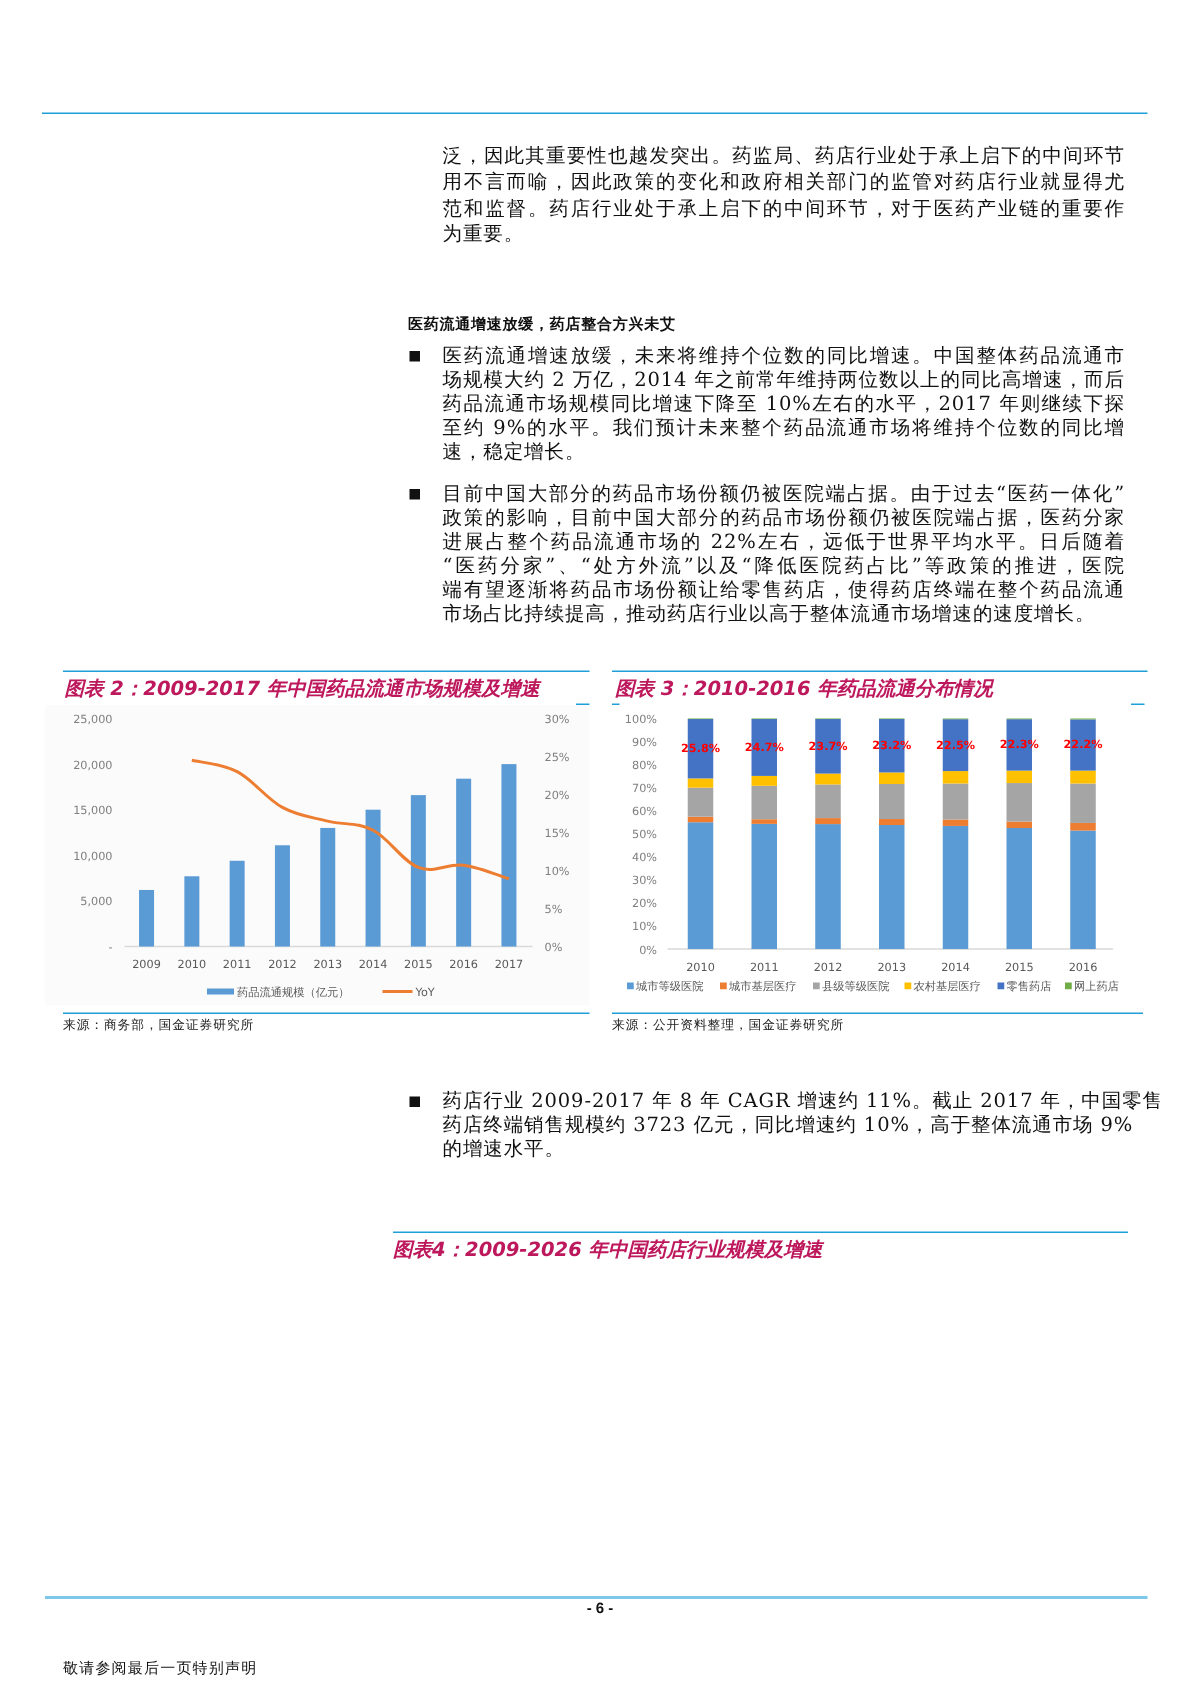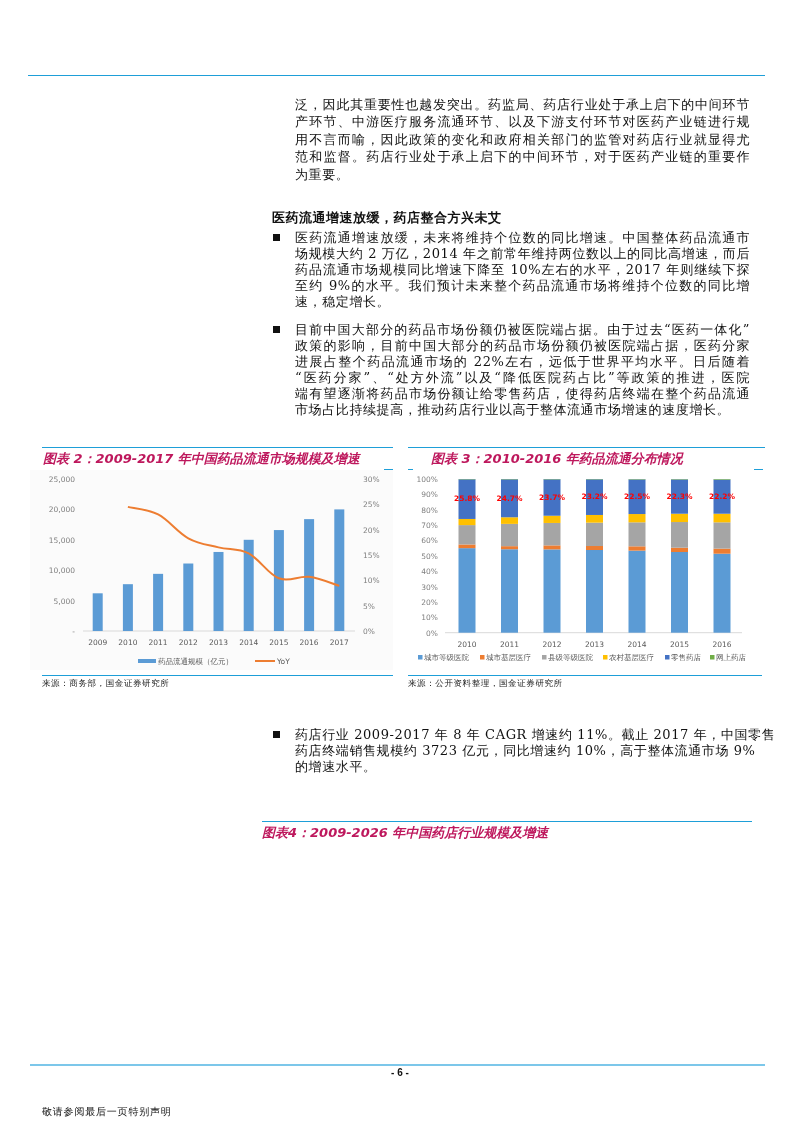--- a/index.html
+++ b/index.html
@@ -9,21 +9,21 @@
   .top-rule { left: 28px; top: 75px; width: 737px; border-top: 1.5px solid #1E9FD8; }
   .foot-rule { left: 30px; top: 1064px; width: 735px; border-top: 2px solid #7CC7EA; }
 
   .para { position: absolute; left: 295px; width: 455px; font-size: 13px; letter-spacing: 0.6px; }
   .para .ln { display: block; white-space: nowrap; text-align: justify; text-align-last: justify; }
   .para .ln.last { text-align-last: left; }
   .intro .ln { height: 17.4px; line-height: 17.4px; }
   .bul .ln { height: 16.1px; line-height: 16.1px; }
   .bullet-mark { position: absolute; left: 273px; width: 7px; height: 7px; background: #111; }
 
-  .section-heading { position: absolute; left: 272px; top: 209px; font-size: 13px; font-weight: bold;
+  .section-heading { position: absolute; left: 272px; top: 209px; font-size: 10px; font-weight: bold;
                      font-family: Liberation Sans, sans-serif; letter-spacing: 0.5px; white-space: nowrap; }
 
   .fig-title { position: absolute; font-size: 13px; font-weight: bold; font-style: italic;
                font-family: "DejaVu Sans", "Liberation Sans", sans-serif; white-space: nowrap; color: #be185d; }
   .fig-rule { position: absolute; border-top: 1.5px solid #1E9FD8; height: 0; }
   .fig-tick { position: absolute; border-top: 1.5px solid #1E9FD8; height: 0; }
   .fig-source { position: absolute; font-size: 8.5px; white-space: nowrap; color: #222; letter-spacing: 0.6px; }
 
   .chart-svg { position: absolute; }
   .chart-svg text { font-family: "DejaVu Sans", "Liberation Sans", sans-serif; }
@@ -32,21 +32,20 @@
               font-size: 10px; font-weight: bold; font-family: "Liberation Sans", sans-serif; }
   .disclaimer { position: absolute; left: 42px; top: 1081px; font-size: 10px; letter-spacing: 0.8px; white-space: nowrap; margin-top: 24px; }
 </style>
 </head>
 <body>
 
 <div class="rule top-rule"></div>
 
 <div class="para intro" style="top:96px;">
     <span class="ln">泛，因此其重要性也越发突出。药监局、药店行业处于承上启下的中间环节</span>
-    <span class="ln">产环节、中游医疗服务流通环节、以及下游支付环节对医药产业链进行规</span>
     <span class="ln">用不言而喻，因此政策的变化和政府相关部门的监管对药店行业就显得尤</span>
     <span class="ln">范和监督。药店行业处于承上启下的中间环节，对于医药产业链的重要作</span>
     <span class="ln last">为重要。</span>
   </div>
 
 <div class="section-heading">医药流通增速放缓，药店整合方兴未艾</div>
 
 <div class="bullet-mark" style="top:234px;"></div>
 <div class="para bul" style="top:230px;">
     <span class="ln">医药流通增速放缓，未来将维持个位数的同比增速。中国整体药品流通市</span>
@@ -106,21 +105,21 @@
     <path d="M97.9,36.866666666666674 C103.336,38.23466666666667 117.228,38.81226666666666 128.1,44.466666666666654 C138.97199999999998,50.12106666666665 147.428,62.352000000000004 158.3,68.28 C169.17200000000003,74.208 177.62800000000001,74.66399999999999 188.5,77.39999999999999 C199.37199999999999,80.136 207.828,77.9168 218.7,83.48 C229.57199999999997,89.04320000000001 238.02799999999996,104.11146666666667 248.89999999999998,108.30666666666667 C259.772,112.50186666666667 268.228,105.41866666666667 279.1,106.78666666666666 C289.97200000000004,108.15466666666666 303.86400000000003,114.26506666666667 309.3,115.90666666666667" fill="none" stroke="#ED7D31" stroke-width="2"></path>
     <rect x="108" y="189" width="18" height="4" fill="#5B9BD5"></rect>
     <text x="128" y="194" font-size="7.5" fill="#595959">药品流通规模（亿元）</text>
     <line x1="225" y1="191" x2="245" y2="191" stroke="#ED7D31" stroke-width="2"></line>
     <text x="247" y="194" font-size="7.5" fill="#595959">YoY</text>
   </svg>
 <div class="fig-rule" style="left:42px; top:675px; width:351px;"></div>
 <div class="fig-source" style="left:42px; top:678px;">来源：商务部，国金证券研究所</div>
 
 <div class="fig-rule" style="left:408px; top:447px; width:357px;"></div>
-<div class="fig-title" style="left:410px; top:450px;margin-left:21px;">图表 3：2010-2016 年药品流通分布情况</div>
+<div class="fig-title" style="left:410px; top:450px;">图表 3：2010-2016 年药品流通分布情况</div>
 <div class="fig-tick" style="left:408px; top:469px; width:5px;"></div>
 <div class="fig-tick" style="left:754px; top:469px; width:9px;"></div>
 <svg class="chart-svg" id="chart-fig3" style="left:405px; top:470px;" width="362" height="200">
     <text x="33" y="165.7" text-anchor="end" font-size="7.5" fill="#7f7f7f">0%</text>
     <text x="33" y="150.32999999999998" text-anchor="end" font-size="7.5" fill="#7f7f7f">10%</text>
     <text x="33" y="134.95999999999998" text-anchor="end" font-size="7.5" fill="#7f7f7f">20%</text>
     <text x="33" y="119.59" text-anchor="end" font-size="7.5" fill="#7f7f7f">30%</text>
     <text x="33" y="104.22" text-anchor="end" font-size="7.5" fill="#7f7f7f">40%</text>
     <text x="33" y="88.85" text-anchor="end" font-size="7.5" fill="#7f7f7f">50%</text>
     <text x="33" y="73.48" text-anchor="end" font-size="7.5" fill="#7f7f7f">60%</text>

